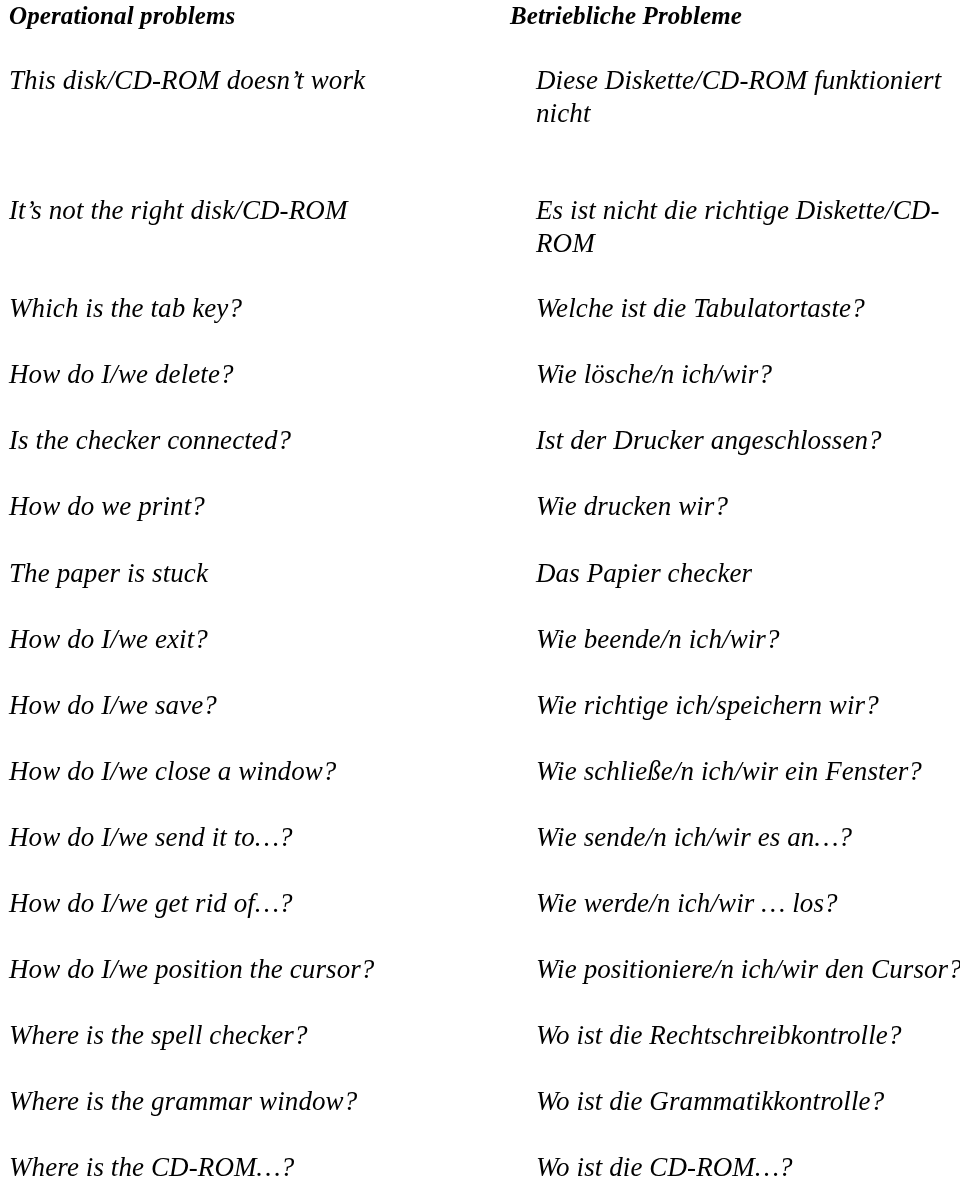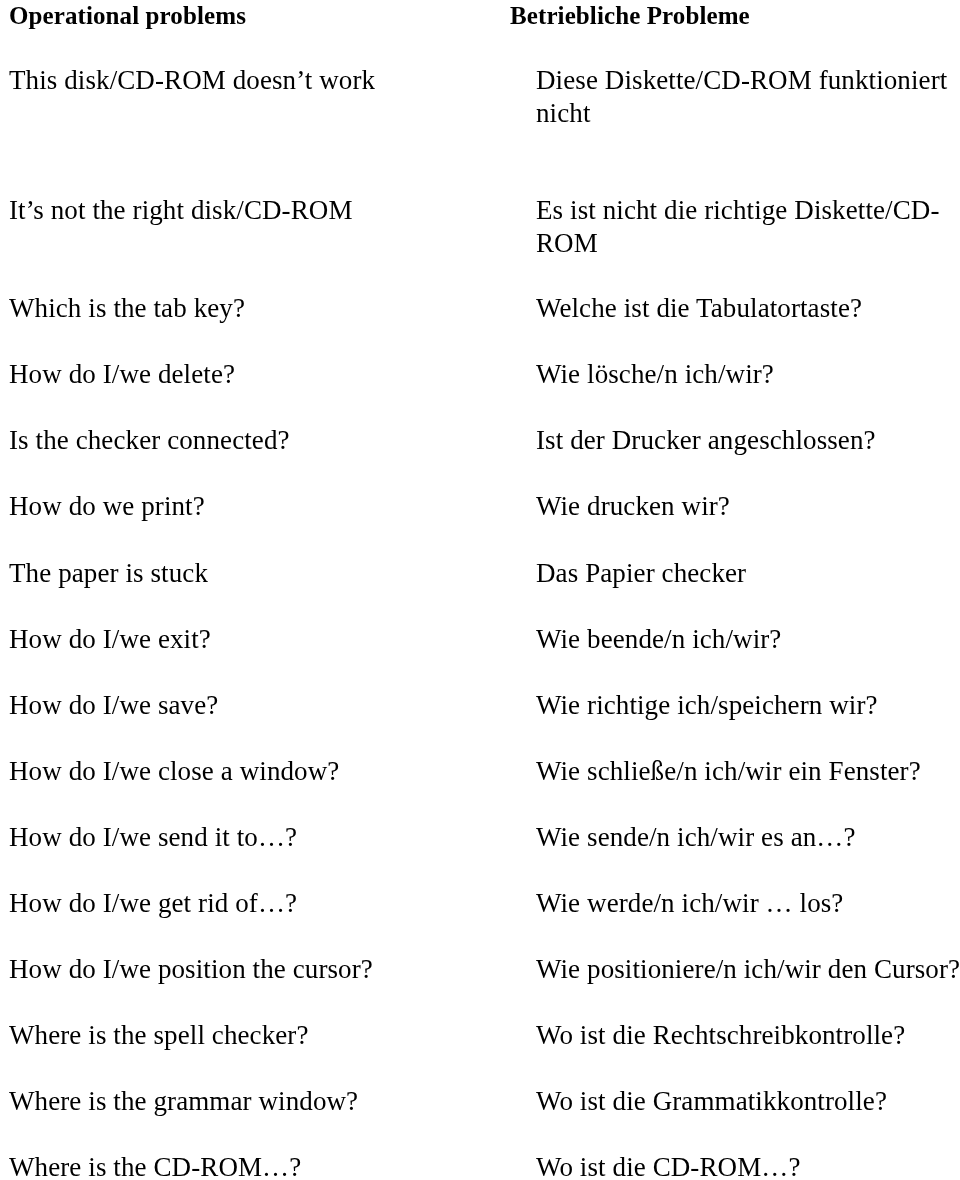--- a/index.html
+++ b/index.html
@@ -16,20 +16,21 @@
     font-family: "Liberation Serif", "DejaVu Serif", serif;
     color: #000000;
     -webkit-font-smoothing: antialiased;
   }
 
   .page {
     position: relative;
     width: 960px;
     height: 1180px;
     box-sizing: border-box;
+    font-style: italic;
   }
 
   
   .row {
     position: absolute;
     left: 0;
     width: 960px;
   }
   .cell {
     position: absolute;

